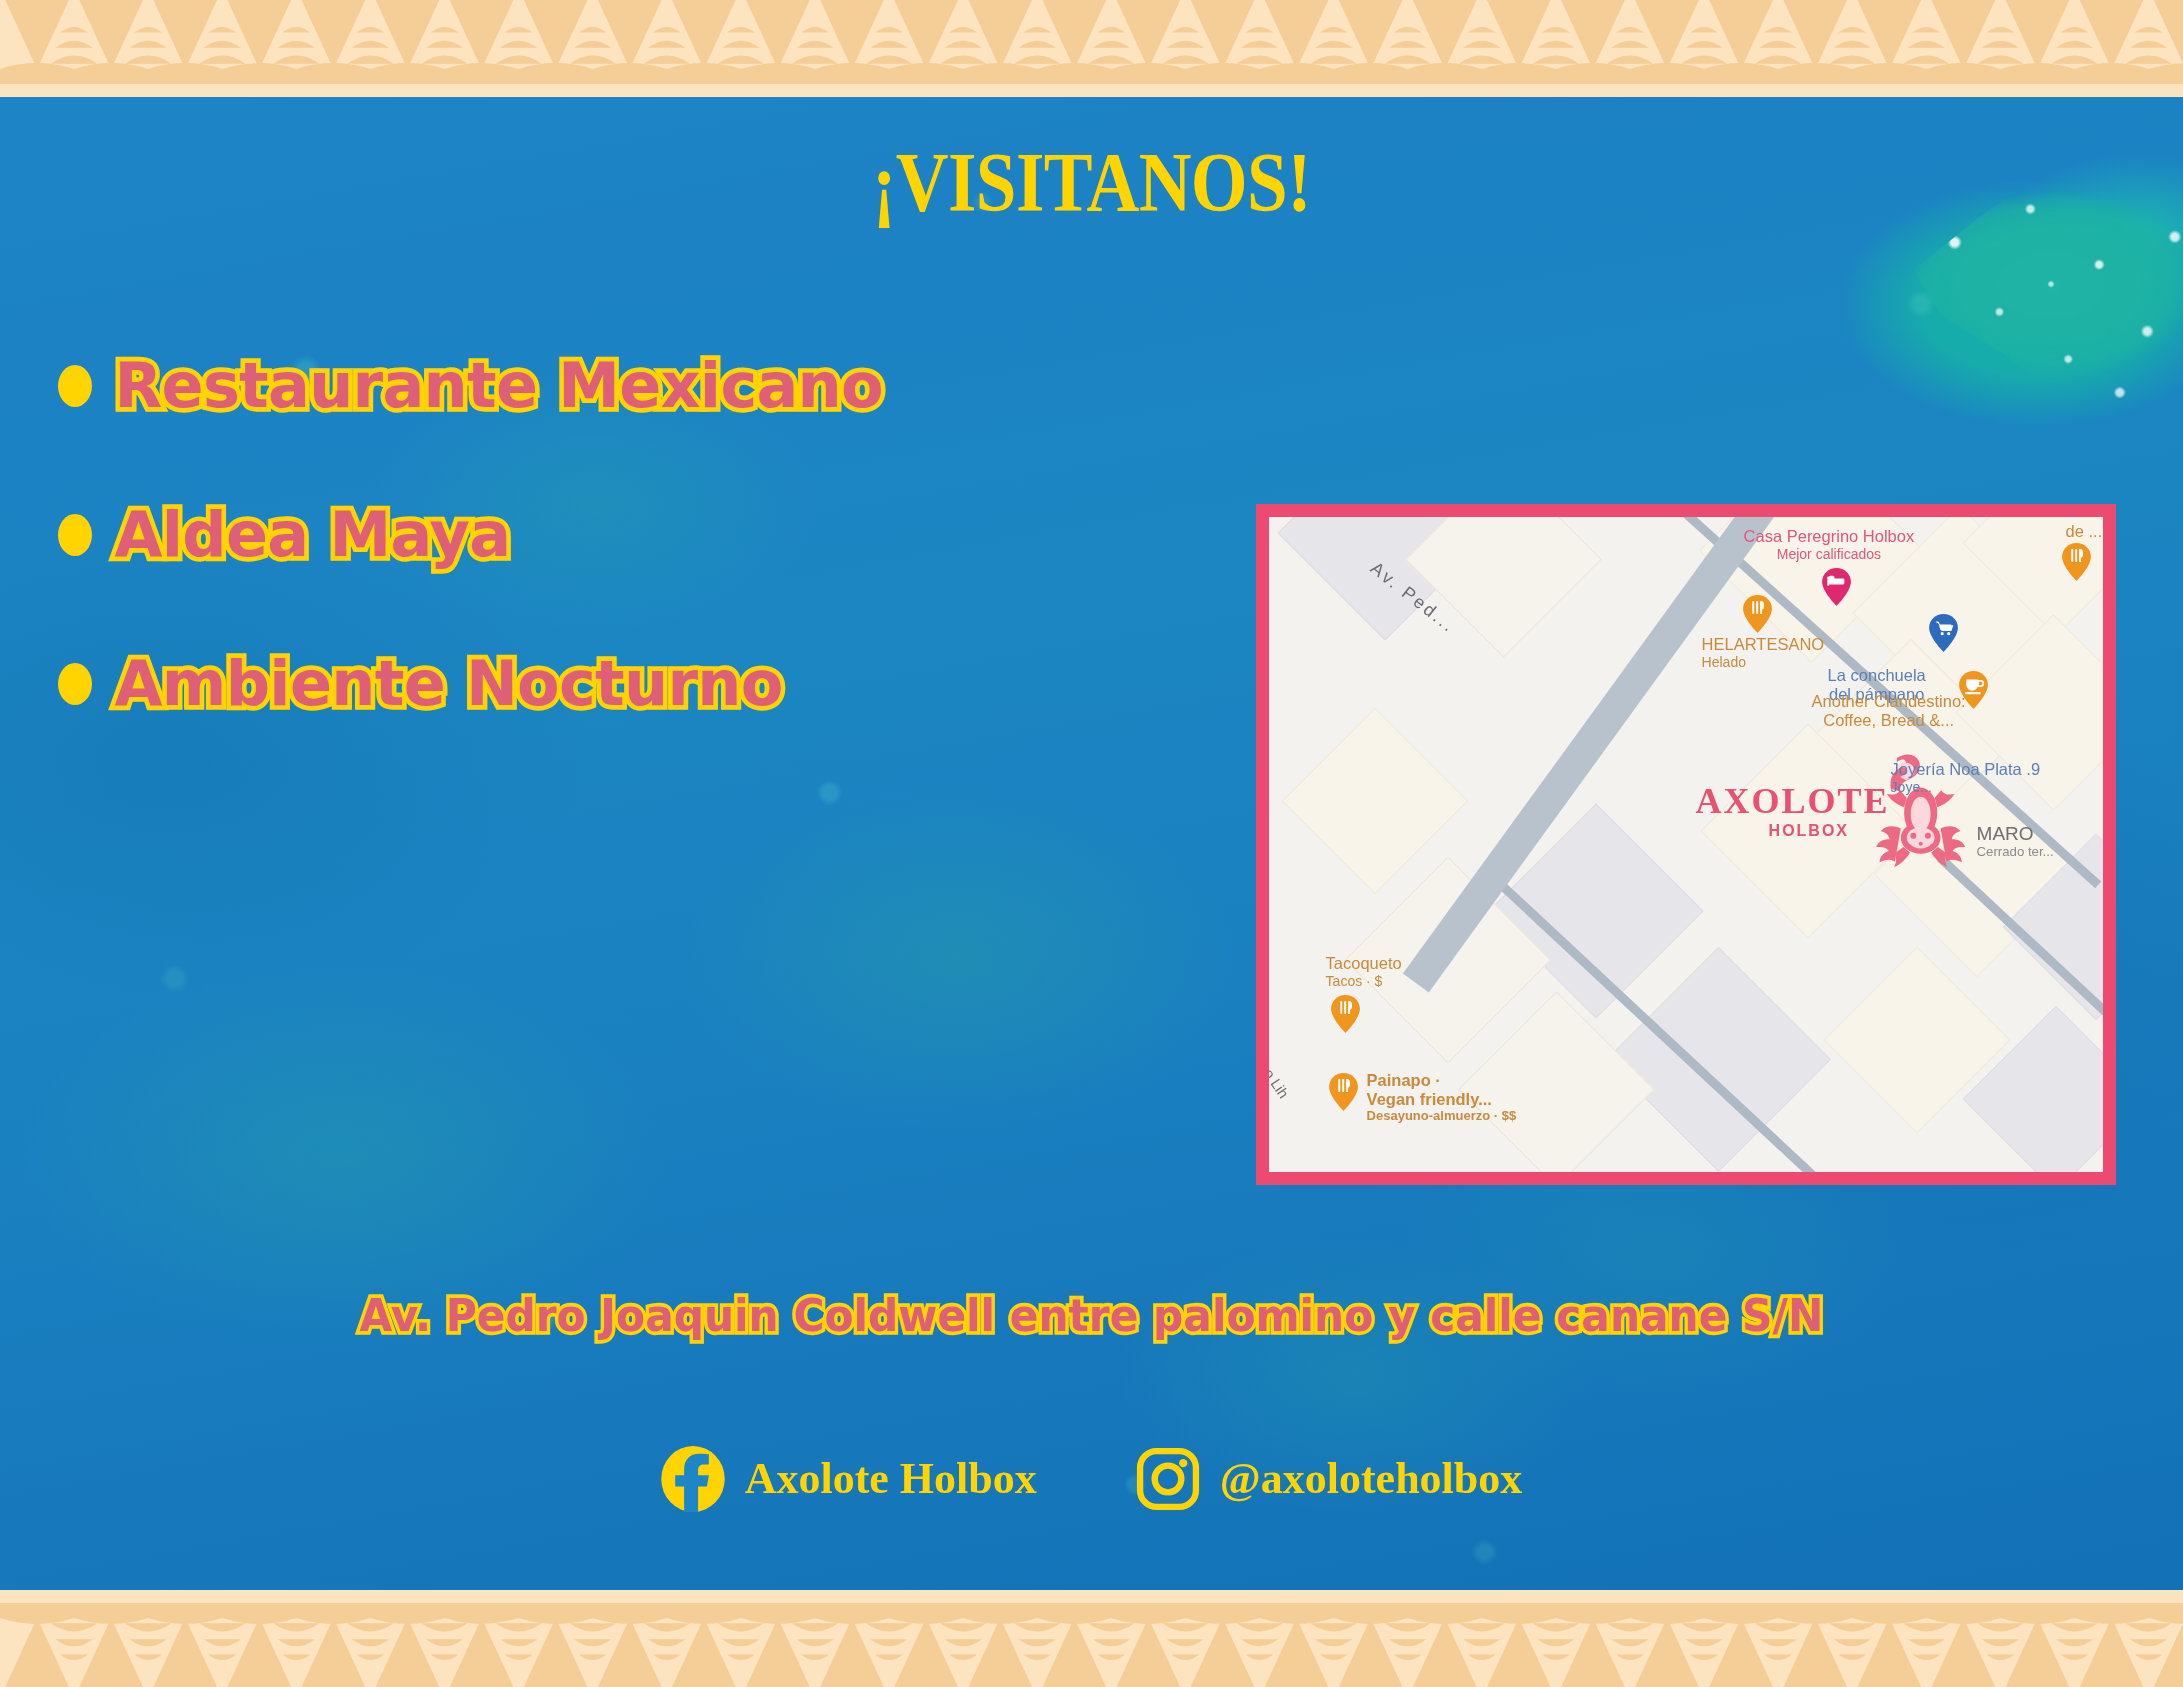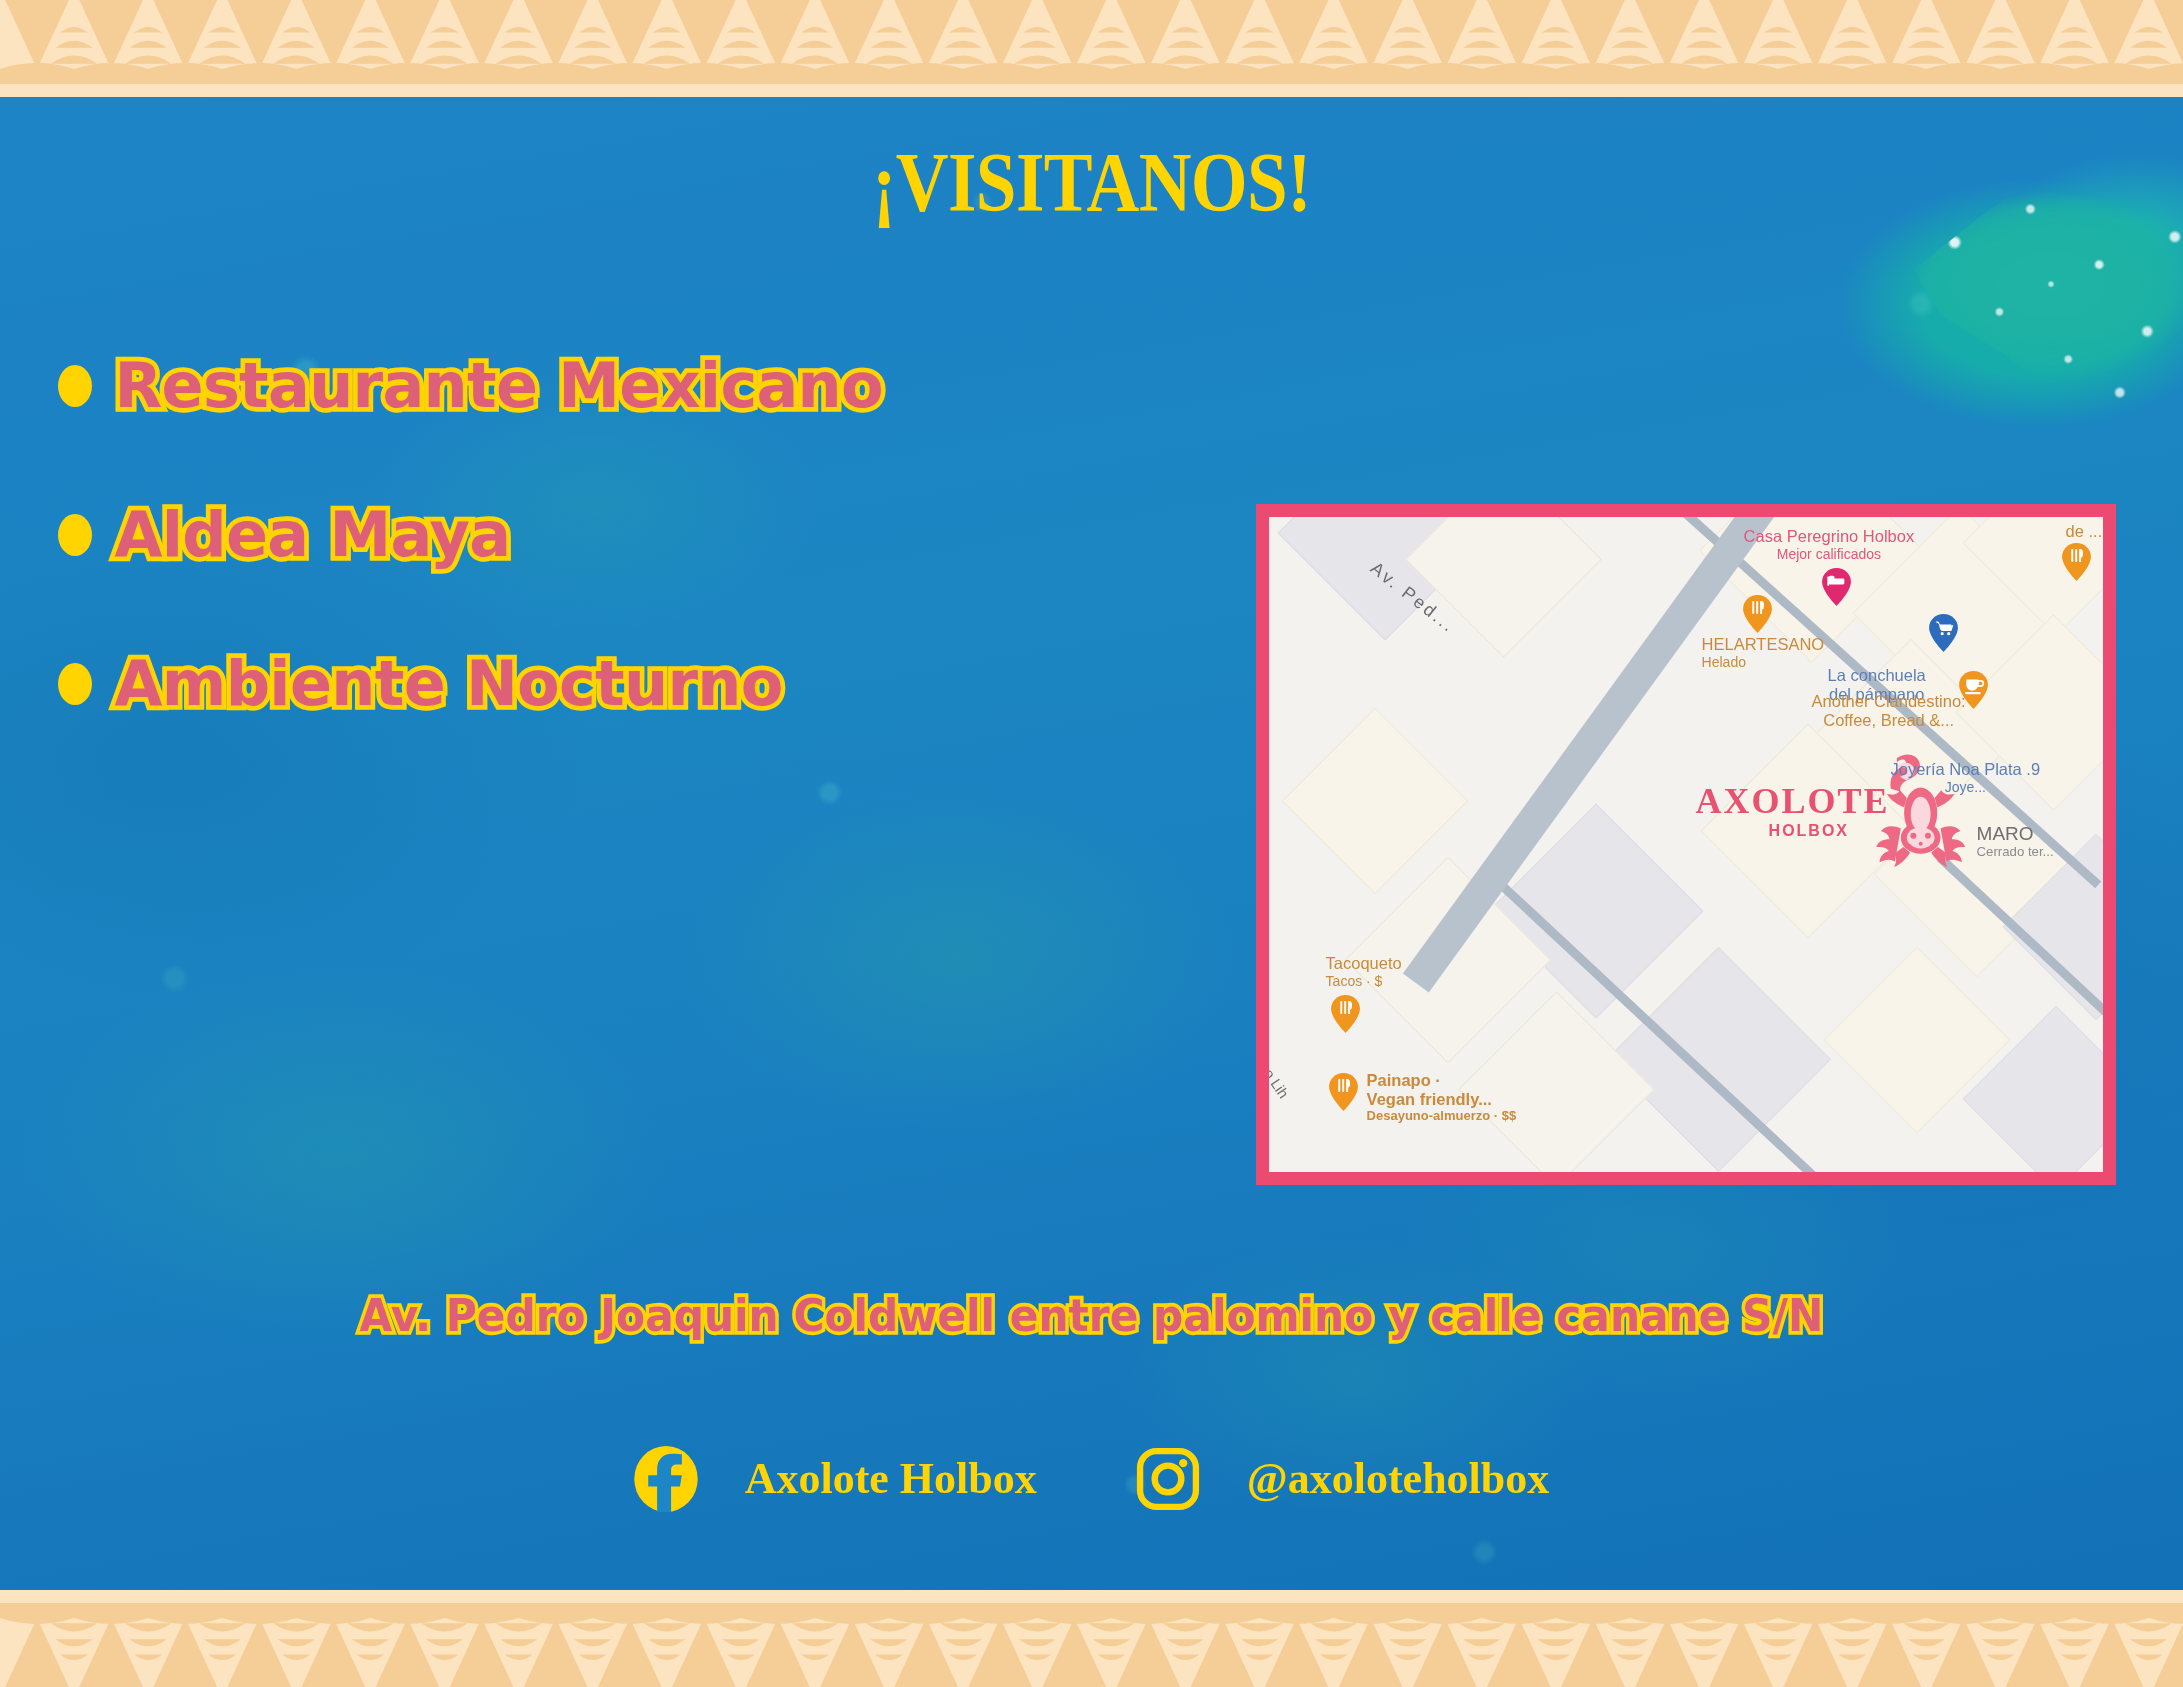--- a/index.html
+++ b/index.html
@@ -138,21 +138,21 @@
     transform:scaleX(.94);
     white-space:nowrap;
   }
 
   
   .social-row {
     position:absolute; left:0; top:1446px; width:2183px;
     display:flex; align-items:center; justify-content:center;
     gap:99px;
   }
-  .social-item { display:flex; align-items:center; gap:47px; }
+  .social-item { display:flex; align-items:center; gap:20px; }
   .social-label {
     font-family:"Liberation Serif", serif;
     font-weight:bold;
     font-size:44px;
     color:#FFD400;
     line-height:1;
     white-space:nowrap;
   }
   .social-icon { width:64px; height:66px; flex:0 0 auto; }
 
@@ -710,21 +710,21 @@
               <rect x="9" y="32" width="24" height="3.4" rx="1.6"></rect>
             </g>
         </svg>
         <div class="poi-label lbl-orange" style="left:0; top:0; text-align:center;">
           <span>Another Clandestino:</span>
           <span class="sub" style="font-size:16.5px;">Coffee, Bread &amp;...</span>
         </div>
       </div>
 
       <div class="poi" style="left:622px; top:243px;">
-        <div class="poi-label lbl-blue" style="left:0; top:0; text-align:center;">
+        <div class="poi-label lbl-blue" style="left:0; top:0; text-align:left;">
           <span>Joyería Noa Plata .9</span>
           <span class="sub">Joye...</span>
         </div>
       </div>
 
       <div class="poi" style="left:708px; top:306px;">
         <div class="poi-label lbl-gray" style="left:0; top:0; font-size:19px;">
           <span>MARO</span>
           <span class="sub" style="font-size:13.2px; color:#8A8A90;">Cerrado ter...</span>
         </div>

